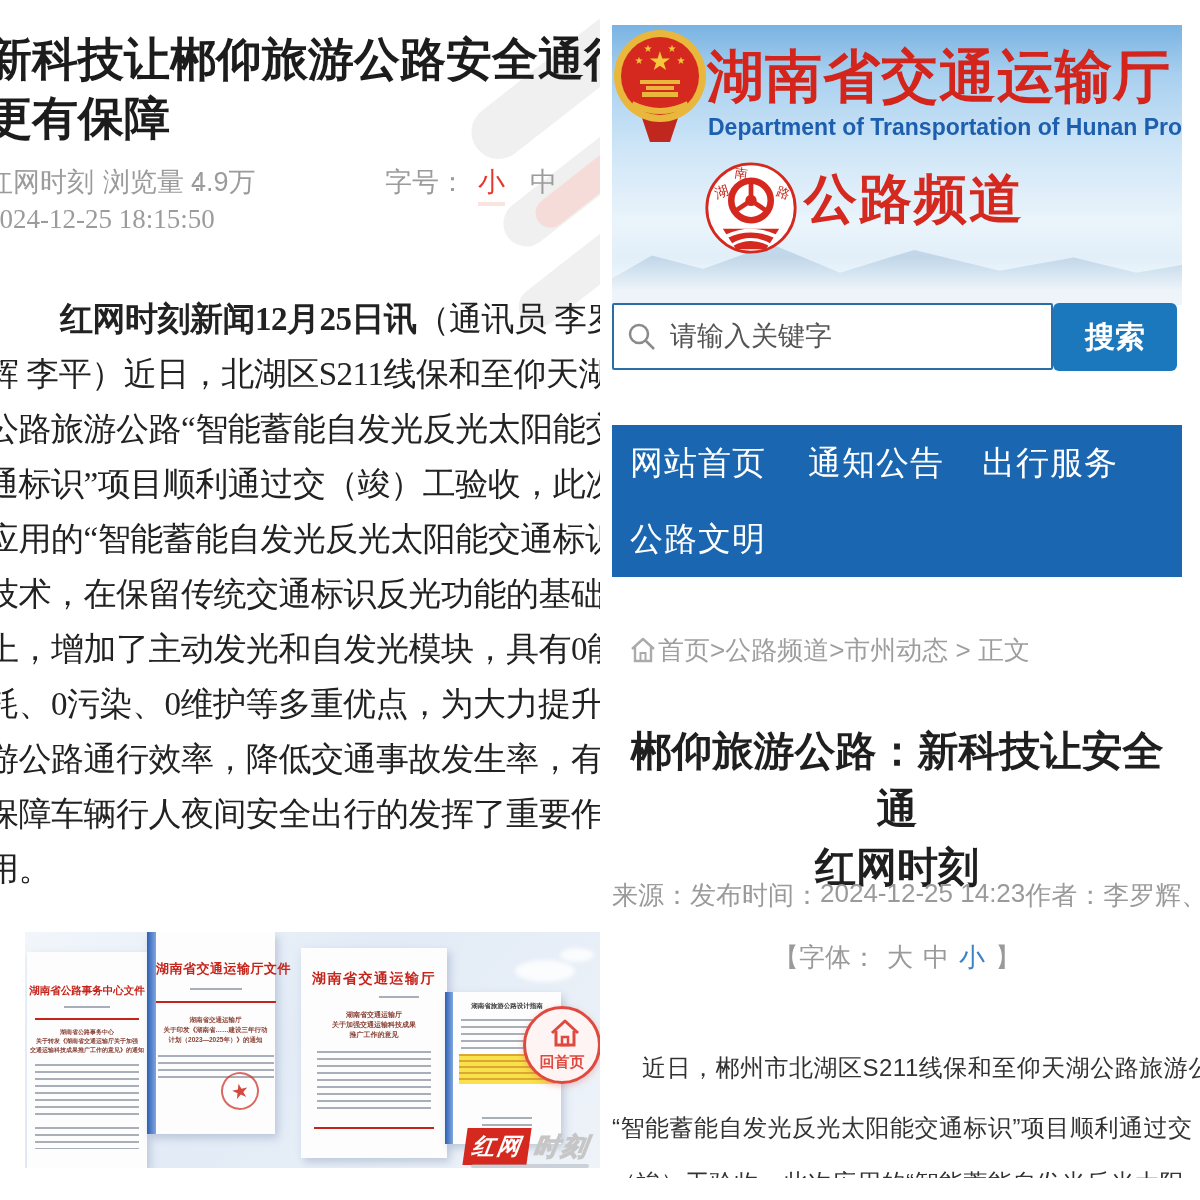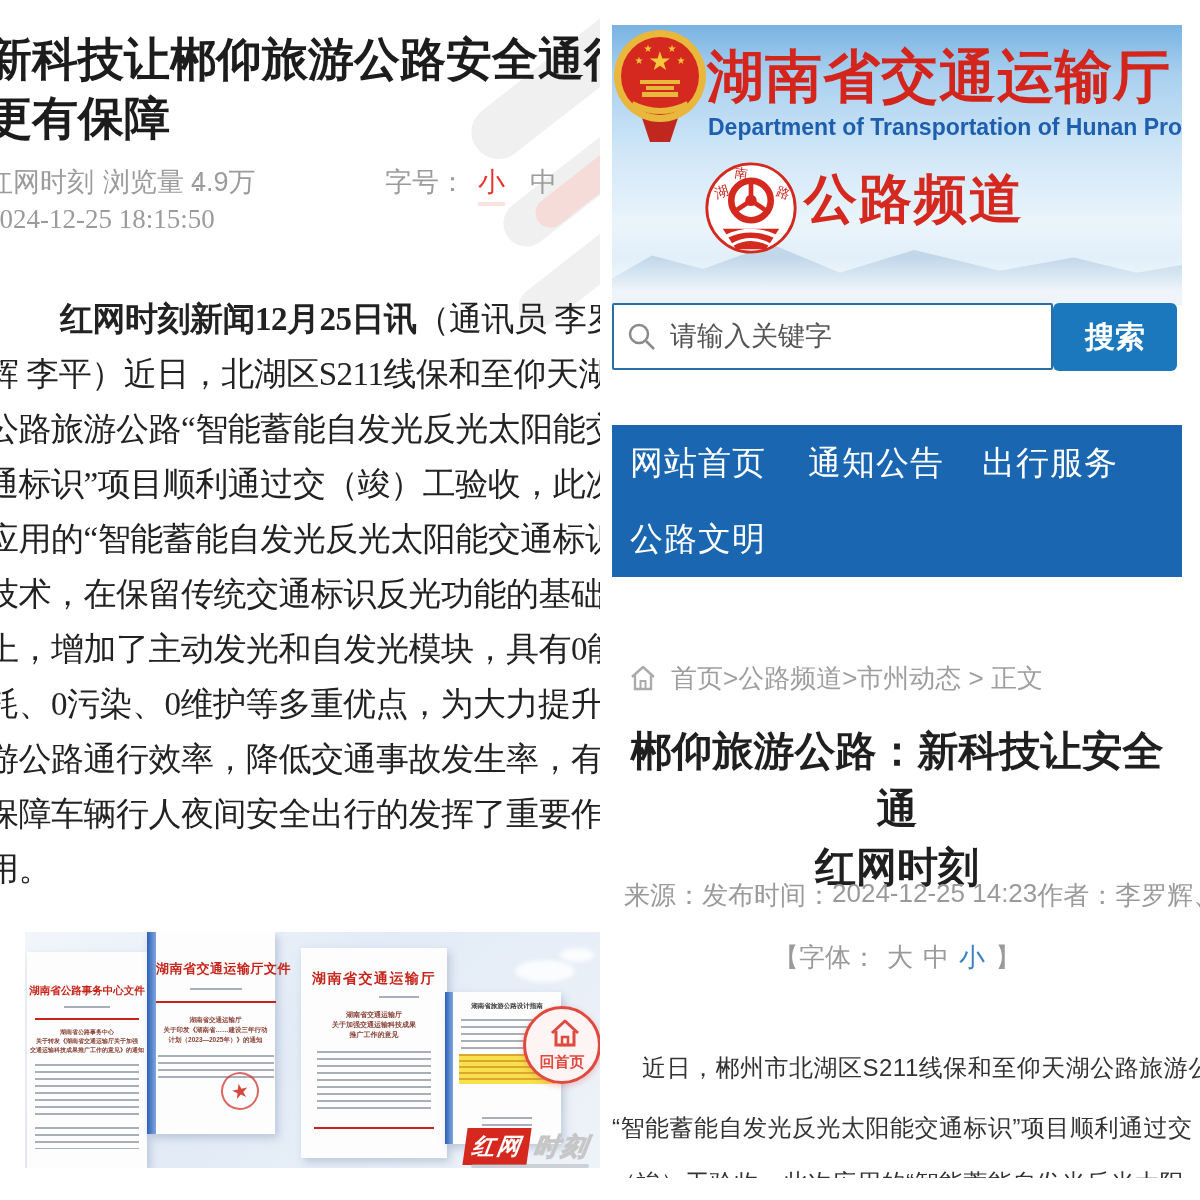--- a/index.html
+++ b/index.html
@@ -91,26 +91,26 @@
   .search-input::placeholder { color:#555; opacity:1; }
   .mag { position:absolute; left:14px; top:18px; pointer-events:none; }
   .search-btn { position:absolute; left:441px; top:0; width:124px; height:68px; background:#1b78bd; color:#fff;
                 border:none; border-radius:6px; font-size:30px; font-weight:700; cursor:pointer; }
 
   .nav-panel { top:425px; height:152px; position:absolute; background:#1a66b0;
                display:grid; grid-template-columns:178px 174px 1fr; grid-template-rows:1fr 1fr;
                padding-left:18px; align-items:center; }
   .nav-item { color:#fff; font-size:33px; letter-spacing:1px; cursor:pointer; white-space:nowrap; }
 
-  .breadcrumb { top:658px; height:40px; position:absolute; display:flex; align-items:center; gap:13px;
+  .breadcrumb { top:630px; height:40px; position:absolute; display:flex; align-items:center; 
                 color:#9e9e9e; font-size:26px; left:16px; width:554px; }
 
   .art-title { top:722px; position:absolute; text-align:center; font-size:41px; font-weight:700;
                line-height:58px; color:#1f1f1f; }
-  .art-meta { top:878px; position:absolute; font-size:26px; color:#9a9a9a; white-space:nowrap; display:flex;margin-left:12px; }
+  .art-meta { top:878px; position:absolute; font-size:26px; color:#9a9a9a; white-space:nowrap; display:flex; }
   .art-meta .gap1 { width:56px; } .art-meta .gap2 { width:12px; }
   .font-row { top:940px; position:absolute; text-align:center; font-size:26px; color:#9a9a9a; }
   .font-row span { margin:0 5px; }
   .fr-small { color:#3b82c4; }
   .art-body { position:absolute; font-size:24px; color:#333; white-space:nowrap; letter-spacing:0.5px; }
   .ab1 { top:1052px; left:30px; }
   .ab2 { top:1112px; left:0; }
   .ab-clip { top:1170px; left:0; height:8px; overflow:hidden; position:absolute; font-size:24px; color:#333;
              white-space:nowrap; letter-spacing:0.5px; line-height:26px; }
 </style>

